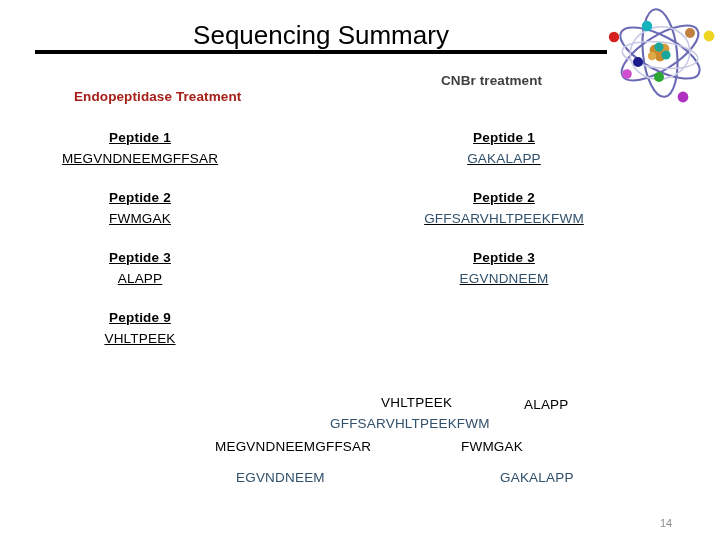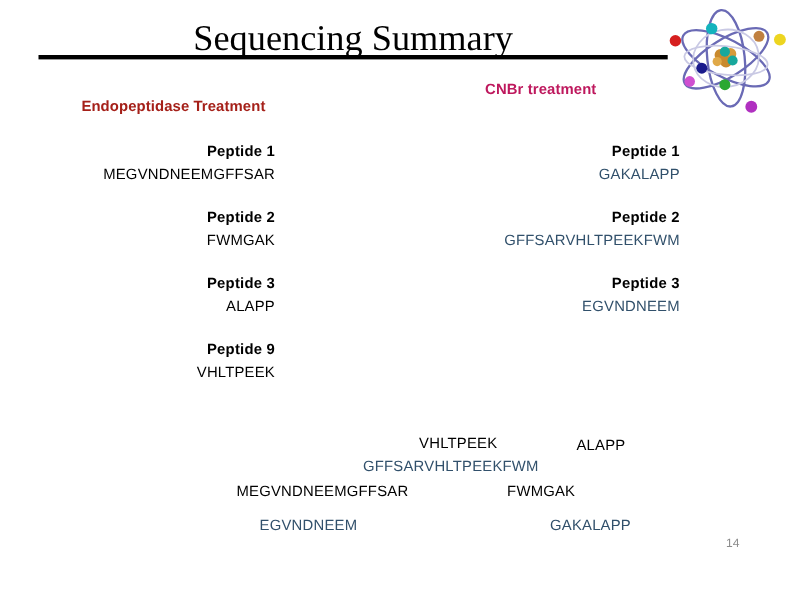--- a/index.html
+++ b/index.html
@@ -22,22 +22,22 @@
     background: #ffffff;
   }
 
   
   .title {
     position: absolute;
     left: 35px;
     top: 20px;
     width: 572px;
     text-align: center;
-    font-family: Liberation Serif, serif;
-    font-size: 33px;
+    font-family: Liberation Sans, sans-serif;
+    font-size: 26px;
     font-weight: 400;
     color: #000000;
     letter-spacing: 0px;
     line-height: 30px;
     white-space: nowrap;
   }
   .title-rule {
     position: absolute;
     left: 35px;
     top: 50px;
@@ -66,29 +66,30 @@
     white-space: nowrap;
     letter-spacing: 0.1px;
     padding-left: 26px;
   }
   .hdr-right {
     position: absolute;
     left: 441px;
     top: 73px;
     font-size: 13.5px;
     font-weight: 600;
-    color: #be185d;
+    color: #404040;
     white-space: nowrap;
     letter-spacing: 0.1px;
   }
 
   
   .col {
     position: absolute;
-    text-align: right;
+    text-align: center;
+    text-decoration: underline;
   }
   .col-left  { left: 30px;  top: 128px; width: 220px; }
   .col-right { left: 390px; top: 128px; width: 228px; }
 
   .pep-block { margin-bottom: 18px; }
   .pep-label {
     font-size: 13.5px;
     font-weight: 600;
     color: #000000;
     line-height: 20px;
@@ -121,21 +122,21 @@
   .asm-gffsarvhltpeekfwm { left: 330px; top: 415px; color: #31506b; }
   .asm-megvndneemgffsar  { left: 215px; top: 438px; color: #000000; }
   .asm-fwmgak            { left: 461px; top: 438px; color: #000000; }
   .asm-egvndneem         { left: 236px; top: 469px; color: #31506b; }
   .asm-gakalapp          { left: 500px; top: 469px; color: #31506b; }
 
   
   .page-num {
     position: absolute;
     left: 660px;
-    top: 488px;
+    top: 517px;
     font-size: 11px;
     color: #8c8c8c;
     white-space: nowrap;
   }
 </style>
 </head>
 <body>
 
 <div class="slide">
 

